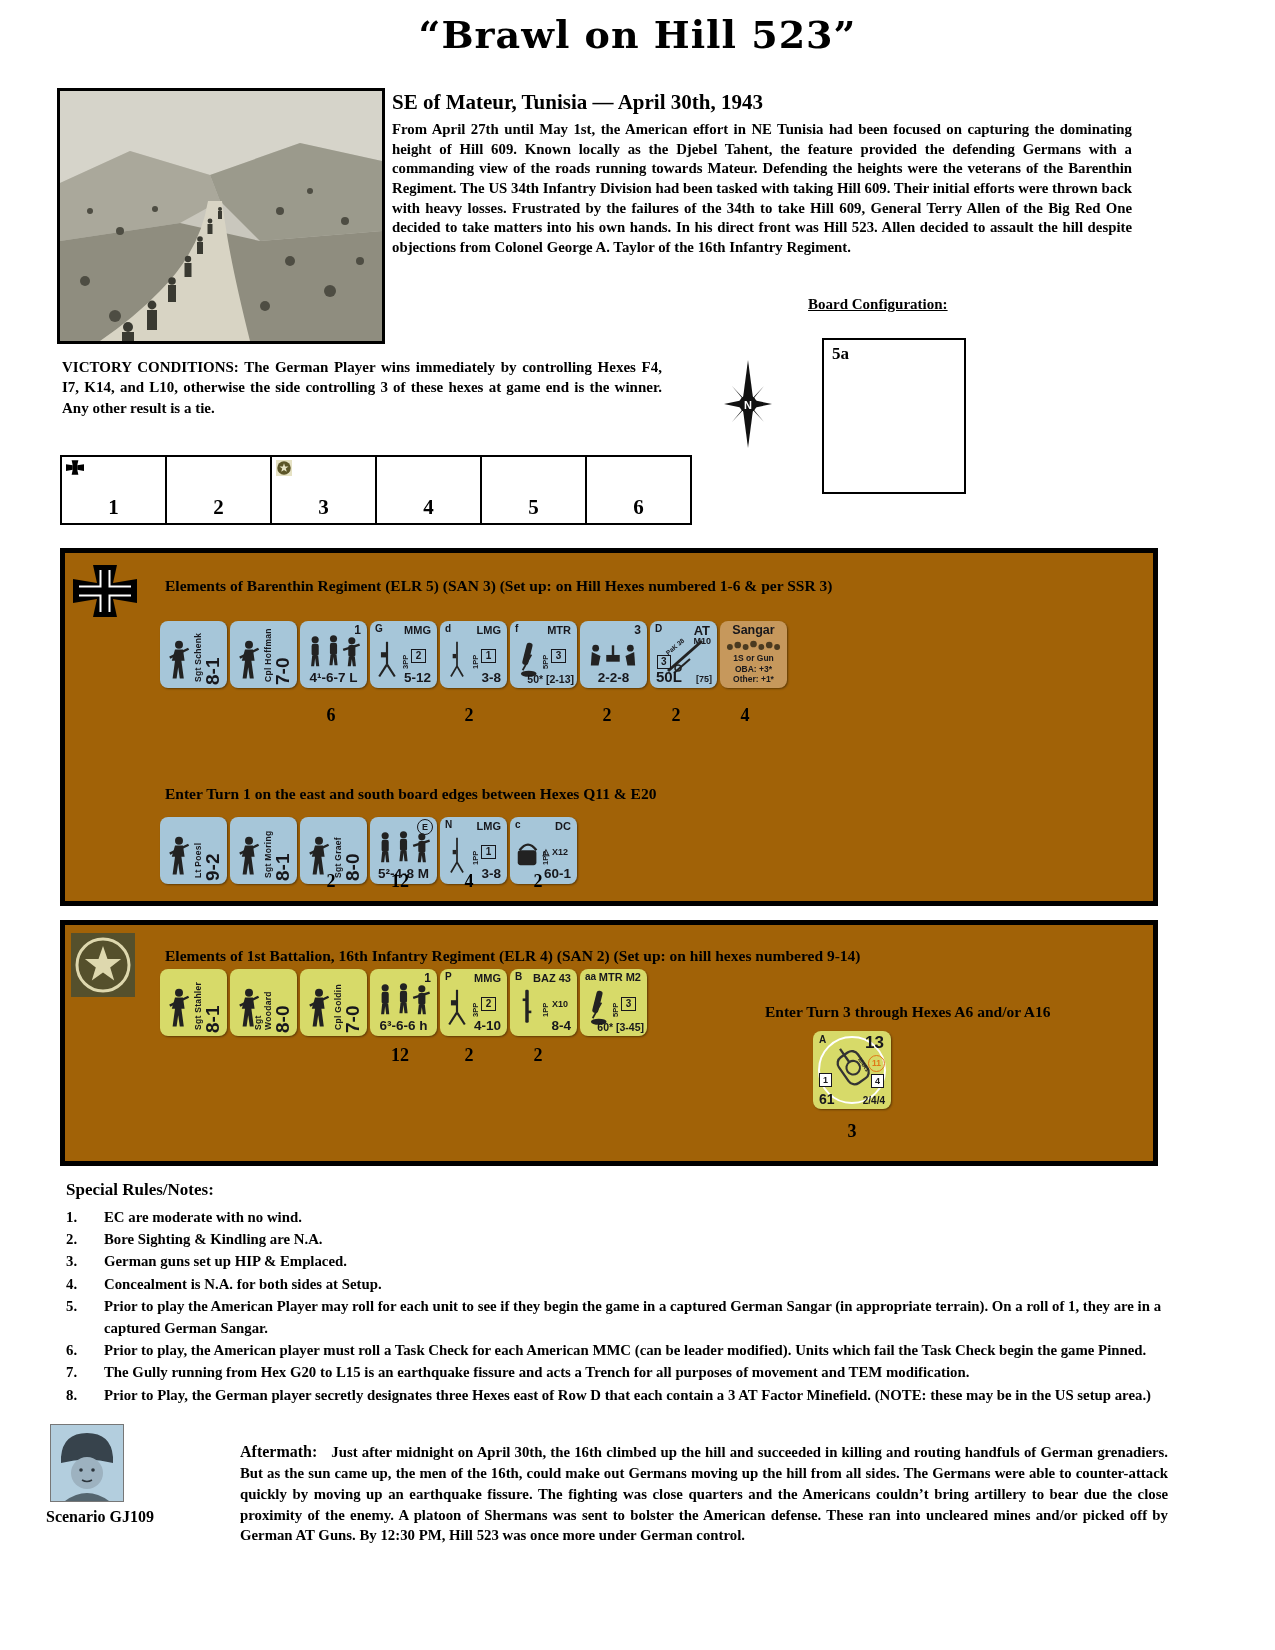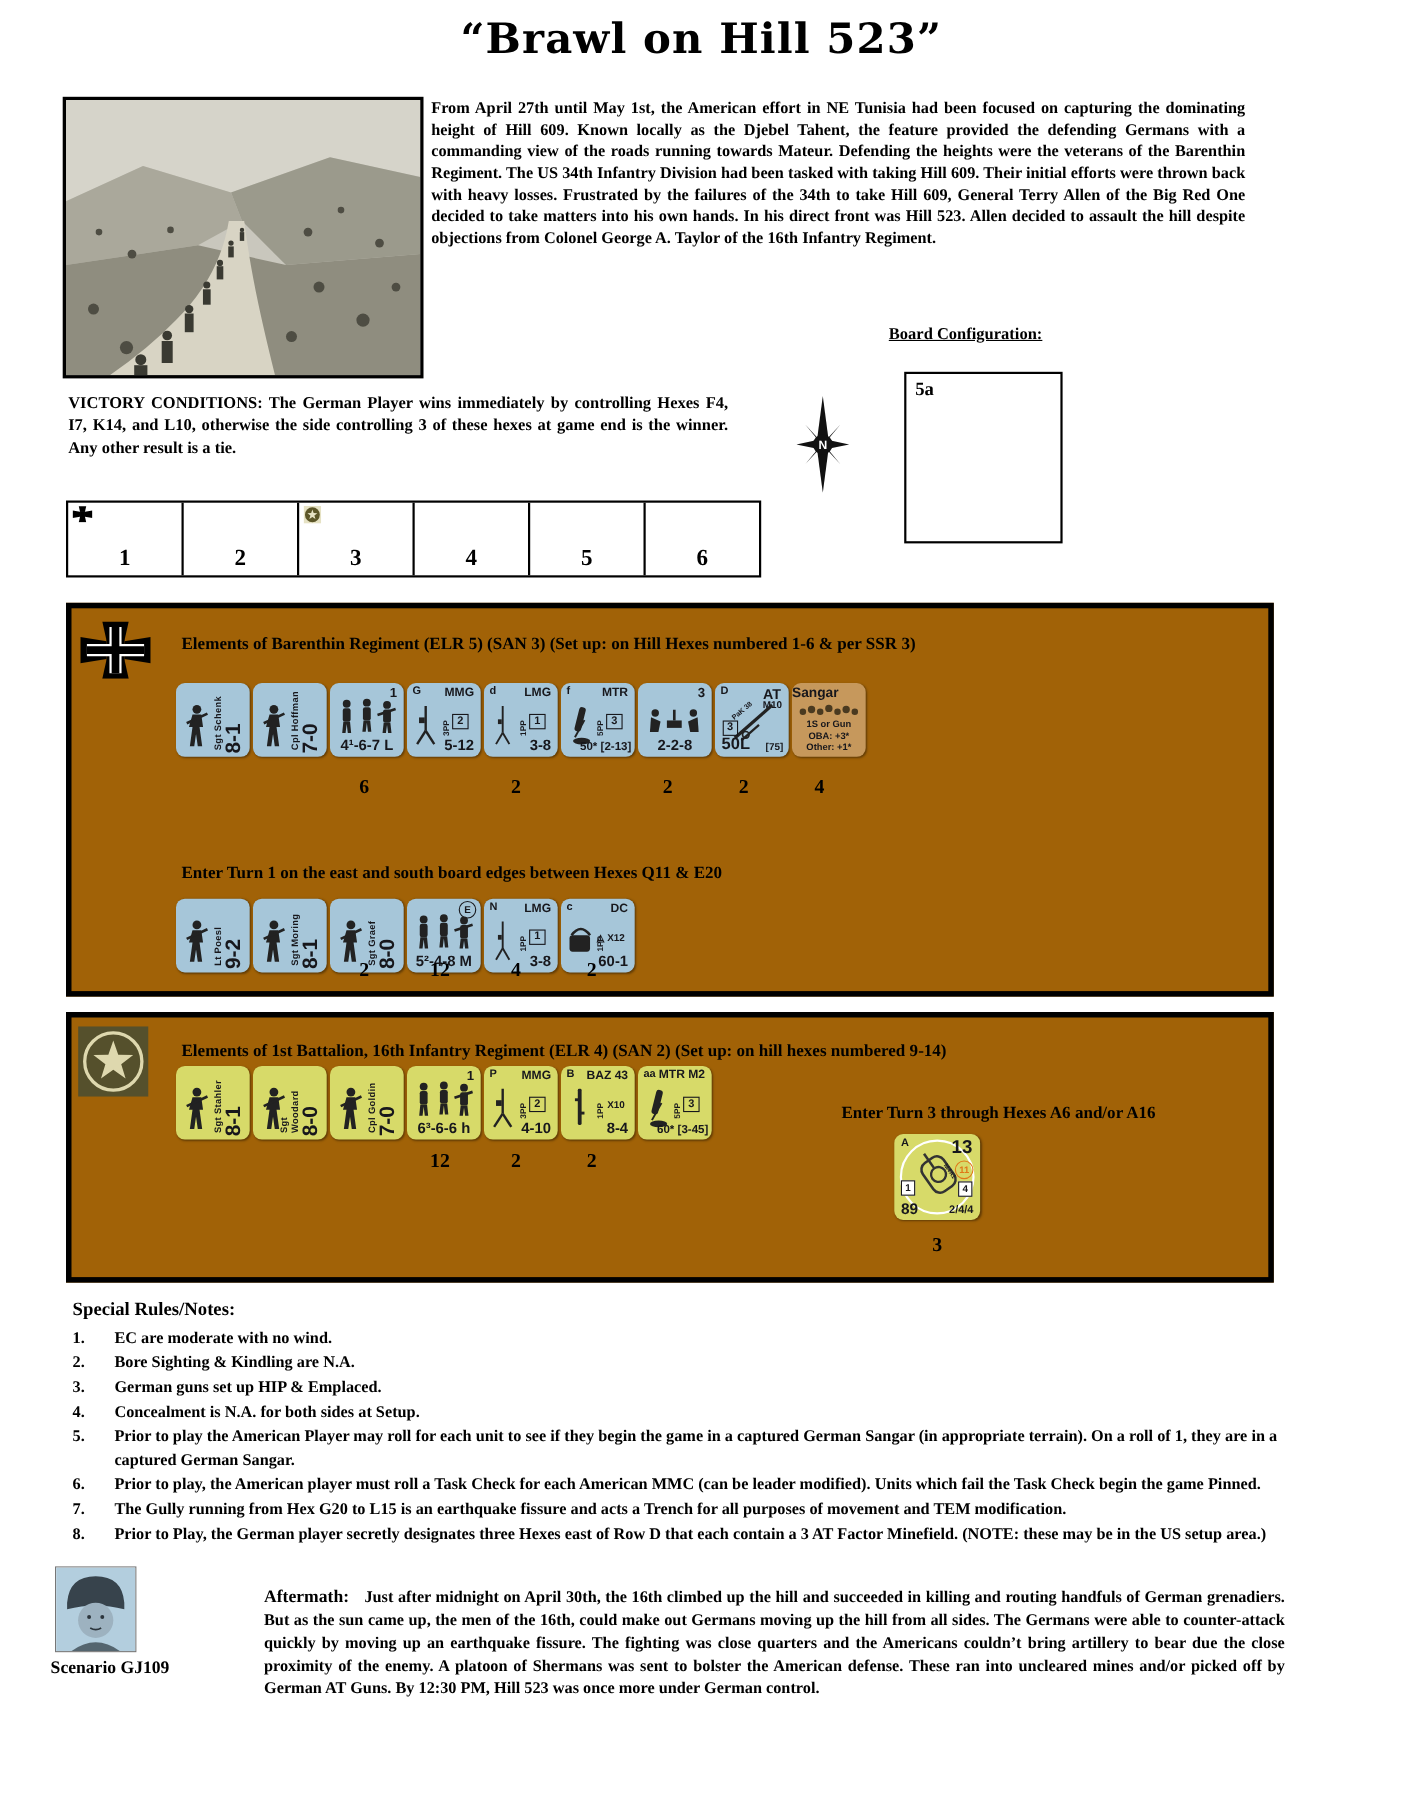--- a/index.html
+++ b/index.html
@@ -72,21 +72,21 @@
   .w-val{position:absolute;bottom:3px;right:6px;font-size:13.5px;}
   .w-val.small{font-size:10.5px;right:3px;}
   .w-fig{position:absolute;left:4px;top:18px;}
   .crew-fig{position:absolute;left:7px;top:18px;}
   .at-l1{position:absolute;top:2px;right:7px;font-size:13px;}
   .at-l2{position:absolute;top:15px;right:6px;font-size:9px;}
   .at-gunname{position:absolute;left:14px;top:22px;font-size:6.5px;transform:rotate(-40deg);}
   .at-box{position:absolute;left:7px;top:34px;border:1.5px solid #17171c;padding:0 3px;font-size:10px;line-height:12px;}
   .at-val{position:absolute;bottom:3px;left:6px;font-size:15px;}
   .at-br{position:absolute;bottom:4px;right:5px;font-size:9px;}
-  .sg-title{position:absolute;top:2px;left:0;right:0;text-align:left;font-size:12.5px;}
+  .sg-title{position:absolute;top:2px;left:0;right:0;text-align:center;font-size:12.5px;}
   .sg-wall{position:absolute;left:4px;top:17px;}
   .sg-l1{position:absolute;top:32px;left:0;right:0;text-align:center;font-size:8.5px;}
   .sg-l2{position:absolute;top:43px;left:0;right:0;text-align:center;font-size:8.5px;}
   .sg-l3{position:absolute;top:53px;left:0;right:0;text-align:center;font-size:8.5px;}
 
   
   .tank{position:absolute;width:78px;height:78px;border-radius:8px;background:#d7da69;
         font-family:"Liberation Sans",sans-serif;font-weight:bold;color:#17171c;
         box-shadow:1px 1px 2px rgba(0,0,0,.4);}
   .tank .ring{position:absolute;inset:5px;border:2px solid #fff;border-radius:50%;}
@@ -172,20 +172,21 @@
           </g>
         <g>
             <circle cx="68" cy="236" r="5"></circle>
             <rect x="62" y="241" width="12" height="9"></rect>
           </g>
       </g>
     </svg>
   </div>
 
   <div class="intro">
+    <h2>SE of Mateur, Tunisia — April 30th, 1943</h2>
     <p>From April 27th until May 1st, the American effort in NE Tunisia had been focused on capturing the dominating height of Hill 609. Known locally as the Djebel Tahent, the feature provided the defending Germans with a commanding view of the roads running towards Mateur. Defending the heights were the veterans of the Barenthin Regiment. The US 34th Infantry Division had been tasked with taking Hill 609. Their initial efforts were thrown back with heavy losses. Frustrated by the failures of the 34th to take Hill 609, General Terry Allen of the Big Red One decided to take matters into his own hands. In his direct front was Hill 523. Allen decided to assault the hill despite objections from Colonel George A. Taylor of the 16th Infantry Regiment.</p>
   </div>
 
   <div class="board-label">Board Configuration:</div>
 
   <div class="compass">
     <svg width="48" height="88" viewBox="0 0 48 88">
       <g fill="#111">
         <polygon points="24,0 29,38 24,44 19,38"></polygon>
         <polygon points="24,88 29,50 24,44 19,50"></polygon>
@@ -584,21 +585,21 @@
           <circle cx="22" cy="24" r="6.5" fill="none" stroke="#333" stroke-width="2"></circle>
           <line x1="22" y1="17" x2="22" y2="2" stroke="#333" stroke-width="2.2"></line>
           <text x="30" y="20" font-family="Liberation Sans, sans-serif" font-size="5.5" font-weight="bold" fill="#222" transform="rotate(90 30 20)">M4A1</text>
         </g>
       </svg>
       <span class="tk-id">A</span>
       <span class="tk-mp">13</span>
       <span class="tk-circle">11</span>
       <span class="tk-box4">4</span>
       <span class="tk-box1">1</span>
-      <span class="tk-gun">89</span>
+      <span class="tk-gun">61</span>
       <span class="tk-mg">2/4/4</span>
     </div>
     <span class="count" style="left:772px;top:196px;">3</span>
   </div>
 
   <div class="rules">
     <h3>Special Rules/Notes:</h3>
     <div class="rule">
         <span class="rule-num">1.</span>
         <span class="rule-text">EC are moderate with no wind.</span>

